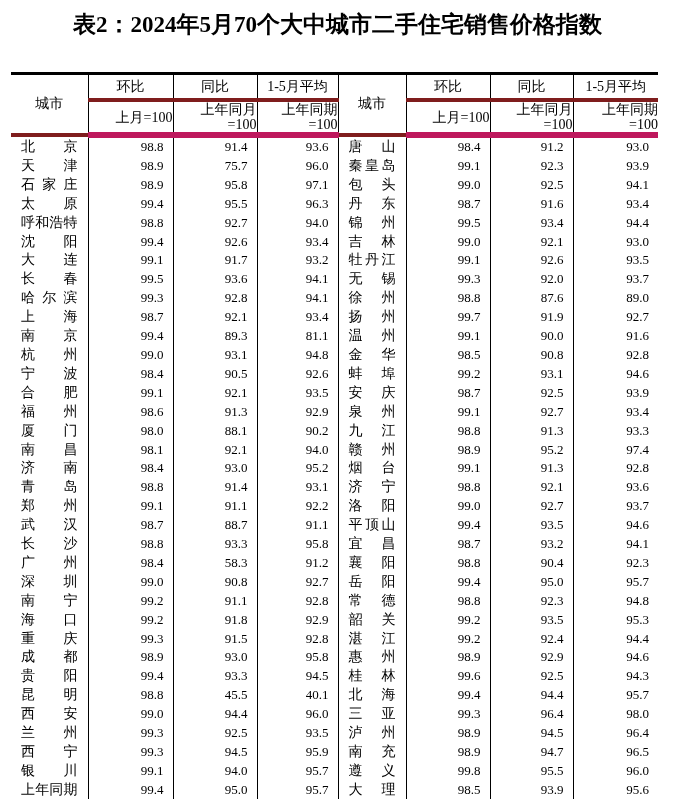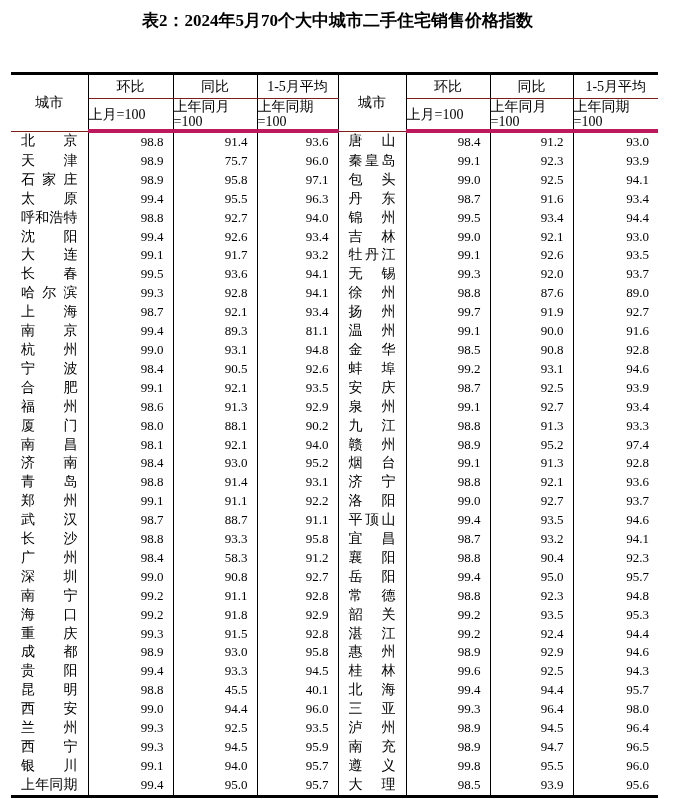--- a/index.html
+++ b/index.html
@@ -8,21 +8,21 @@
     background: #ffffff;
     font-family: "Liberation Serif", "DejaVu Serif", serif;
     color: #000;
     position: relative;
     overflow: hidden;
   }
   .title {
     padding-top: 9px;
     text-align: center;
     font-weight: bold;
-    font-size: 17px;
+    font-size: 23px;
     letter-spacing: 0px;
     color: #000;
   }
   table.idx {
     position: absolute;
     left: 11px; top: 72px;
     width: 647px;
     border-collapse: collapse;
     table-layout: fixed;
     border-top: 3px solid #000;
@@ -32,22 +32,22 @@
     padding: 0;
     font-weight: normal;
     color: #000;
     vertical-align: middle;
     overflow: hidden;
     white-space: nowrap;
   }
   
   th, td { border-right: 1px solid #000; }
   tr > th:last-child, tr > td:last-child { border-right: none; }
-  tr.h1 > th { border-bottom: 1px solid #7f1d1d; height: 23px; font-size: 14px; text-align: center; }
-  tr.h2 > th { border-bottom: 4px solid #be185d; height: 30px; font-size: 14px; line-height: 15px; text-align: left; white-space: normal; }
+  tr.h1 > th { border-bottom: 4px solid #7f1d1d; height: 23px; font-size: 14px; text-align: center; }
+  tr.h2 > th { border-bottom: 6px solid #be185d; height: 30px; font-size: 14px; line-height: 15px; text-align: right; white-space: normal; }
   th.city-h { border-bottom: 1px solid #000; font-size: 14px; text-align: center; }
   tbody td { height: 18.9px; line-height: 18.9px; }
   td.city {
     font-size: 14px;
     padding: 0 10px;
     text-align: justify;
     text-align-last: justify;
   }
   td.num {
     font-size: 13px;

